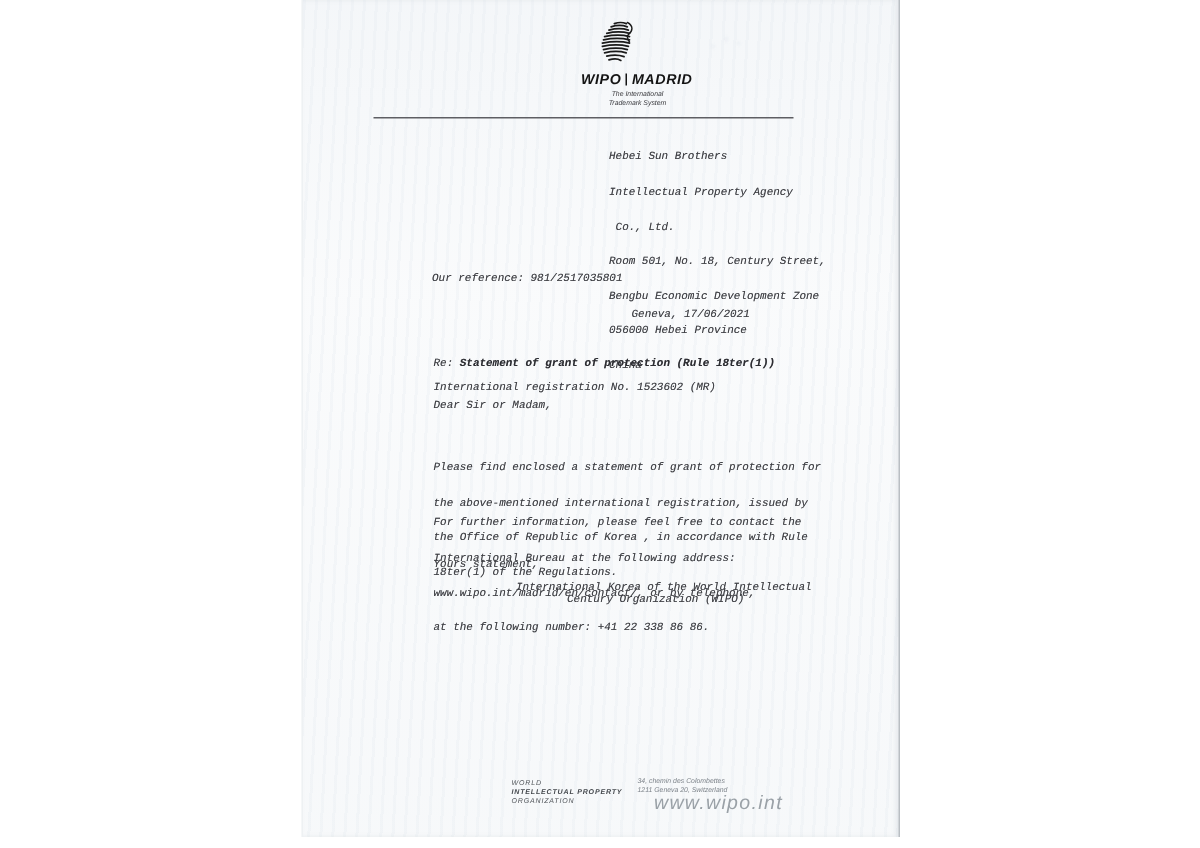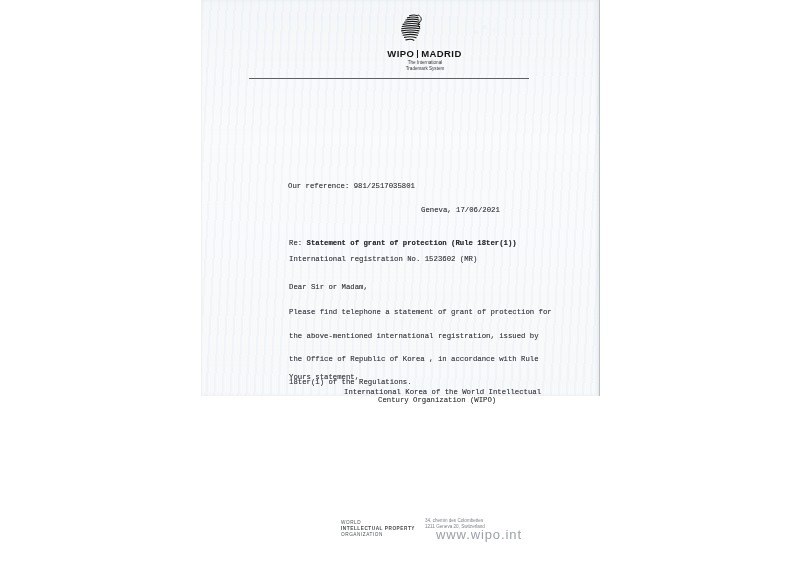--- a/index.html
+++ b/index.html
@@ -6,28 +6,29 @@
   body{
     width:800px;height:565px;
     background:#ffffff;
     font-family:"Liberation Sans", sans-serif;
     overflow:hidden;
     position:relative;
   }
   .stage{position:absolute;inset:0;}
   
   .paper{
-    position:absolute;left:201px;top:0;width:397px;height:396px;
+    position:absolute;left:201px;top:0;width:397px;height:558px;
     background:
       repeating-linear-gradient(93deg, rgba(222,229,236,0.22) 0 2px, rgba(250,251,252,0) 2px 8px),
       linear-gradient(180deg, rgba(233,238,243,0.35), rgba(247,249,250,0.12) 35%, rgba(238,242,245,0.28)),
       #fafbfc;
     border-right:1px solid #b9bec3;
     border-left:1px solid #eef1f3;
     box-shadow: inset -2px 0 3px rgba(188,196,204,0.25);
+    font-style: italic;
   }
   
   .letterhead{position:absolute;top:8px;left:182px;width:81px;text-align:center;}
   .logo-swirl{display:block;margin:0 auto 1px;transform:translateX(-14px);}
   .brand{
     font-size:9.5px;font-weight:bold;letter-spacing:0.4px;color:#141414;
     white-space:nowrap;line-height:10px;
   }
   .brand .bar{display:inline-block;width:1px;height:8px;background:#141414;margin:0 3px;vertical-align:-1px;}
   .tagline-wrap{position:absolute;top:60px;left:176px;width:94px;height:14px;}
@@ -52,21 +53,21 @@
     font-size:7.3px;line-height:7.7px;color:#3f4045;
     white-space:pre;
     text-shadow:0 0 0.4px rgba(63,64,69,0.55);
   }
   .recipient{left:204px;top:87px;}
   .reference{left:86px;top:183px;}
   .dateline{left:219px;top:207px;}
   .subject{left:87px;top:240px;}
   .subject .bold-part{font-weight:bold;color:#2c2d32;}
   .registration{left:87px;top:256px;}
-  .salutation{left:87px;top:284px;}
+  .salutation{left:87px;top:268px;}
   .para1{left:87px;top:294px;}
   .para2{left:87px;top:331px;}
   .closing{left:87px;top:374px;}
   .sig1{left:142px;top:389px;}
   .sig2{left:176px;top:397px;}
   
   .footer-org-wrap{position:absolute;left:139px;top:519px;width:90px;height:22px;}
   .footer-org{
     width:180px;font-size:9.4px;line-height:12.2px;letter-spacing:1.1px;
     color:#4e5257;transform:scale(0.5);transform-origin:0 0;white-space:nowrap;
@@ -112,36 +113,51 @@
       <div class="tagline">
         <div>The International</div>
         <div>Trademark System</div>
       </div>
     </div>
 
     <div class="stamp">·′·</div>
 
     <div class="rule"></div>
 
+    <div class="mono recipient">
+      <div>Hebei Sun Brothers</div>
+      <div>Intellectual Property Agency</div>
+      <div> Co., Ltd.</div>
+      <div>Room 501, No. 18, Century Street,</div>
+      <div>Bengbu Economic Development Zone</div>
+      <div>056000 Hebei Province</div>
+      <div>China</div>
+    </div>
 
     <div class="mono reference">Our reference: 981/2517035801</div>
     <div class="mono dateline">Geneva, 17/06/2021</div>
 
     <div class="mono subject"><span>Re: </span><span class="bold-part">Statement of grant of protection (Rule 18ter(1))</span></div>
     <div class="mono registration">International registration No. 1523602 (MR)</div>
 
     <div class="mono salutation">Dear Sir or Madam,</div>
 
     <div class="mono para1">
-      <div>Please find telephone a statement of grant of protection for</div>
+      <div>Please find enclosed a statement of grant of protection for</div>
       <div>the above-mentioned international registration, issued by</div>
       <div>the Office of Republic of Korea , in accordance with Rule</div>
       <div>18ter(1) of the Regulations.</div>
     </div>
 
+    <div class="mono para2">
+      <div>For further information, please feel free to contact the</div>
+      <div>International Bureau at the following address:</div>
+      <div>www.wipo.int/madrid/en/contact/, or by telephone,</div>
+      <div>at the following number: +41 22 338 86 86.</div>
+    </div>
 
     <div class="mono closing">Yours statement,</div>
 
     <div class="mono sig1">International Korea of the World Intellectual</div>
     <div class="mono sig2">Century Organization (WIPO)</div>
 
     <div class="footer-org-wrap">
       <div class="footer-org">
         <div>WORLD</div>
         <div class="strong">INTELLECTUAL PROPERTY</div>

